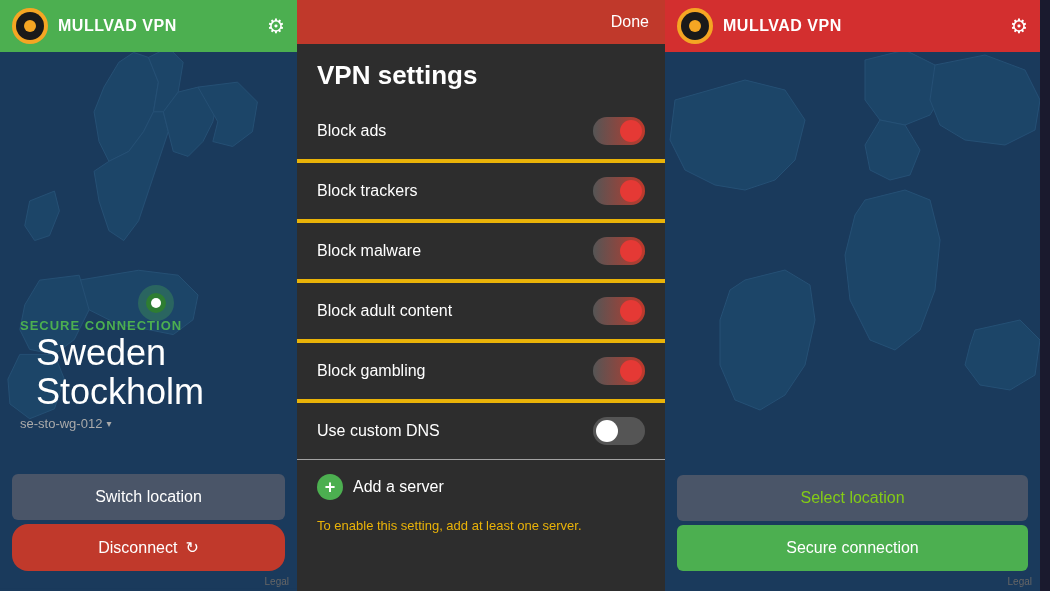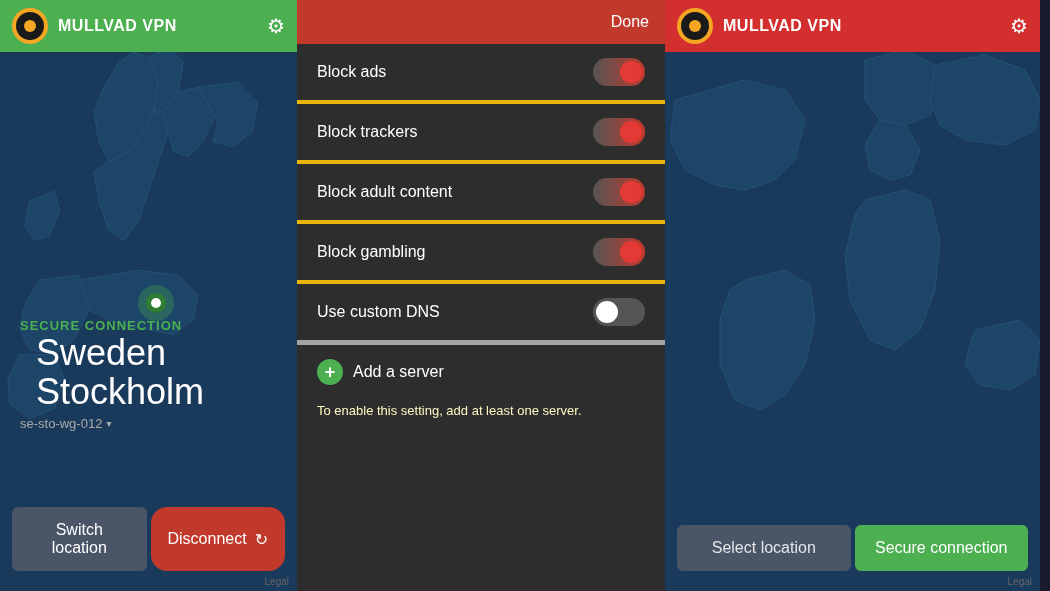--- a/index.html
+++ b/index.html
@@ -137,21 +137,21 @@
       font-size: 10px;
     }
 
     .bottom-buttons {
       position: absolute;
       bottom: 20px;
       left: 12px;
       right: 12px;
       z-index: 10;
       display: flex;
-      flex-direction: row;
+      flex-direction: column;
       gap: 4px;
     }
 
     .btn-switch {
       background: #4a5568;
       color: white;
       border: none;
       border-radius: 6px;
       padding: 14px;
       font-size: 16px;
@@ -169,21 +169,21 @@
       cursor: pointer;
       width: 100%;
       display: flex;
       align-items: center;
       justify-content: center;
       gap: 8px;
     }
 
     .btn-select {
       background: #4a5568;
-      color: #e5e5e5;
+      color: #84cc16;
       border: none;
       border-radius: 6px;
       padding: 14px;
       font-size: 16px;
       cursor: pointer;
       width: 100%;
     }
 
     .btn-secure {
       background: #4caf50;
@@ -325,21 +325,21 @@
     .toggle-thumb-off {
       left: 3px;
     }
 
     .toggle-on .toggle-thumb {
       background: #e53935;
     }
 
     .dns-section {
       padding: 14px 20px;
-      border-bottom: 5px solid #a3a3a3;
+      border-bottom: 1px solid #a3a3a3;
       display: flex;
       align-items: center;
       justify-content: space-between;
     }
 
     .add-server-row {
       display: flex;
       align-items: center;
       padding: 14px 20px;
       gap: 10px;
@@ -358,21 +358,21 @@
       font-weight: bold;
       flex-shrink: 0;
     }
 
     .add-server-label {
       color: white;
       font-size: 16px;
     }
 
     .dns-hint {
-      color: #fef9c3;
+      color: #eab308;
       font-size: 13px;
       padding: 4px 20px 12px;
     }
 
     
     .right-panel {
       width: 375px;
       height: 591px;
       position: relative;
       background: #1a3a5c;
@@ -452,37 +452,44 @@
   </div>
 
   <div class="legal-text">Legal</div>
 </div>
 
 <div class="middle-panel">
   <div class="settings-header">
     <button class="done-btn">Done</button>
   </div>
 
+  <div class="settings-title">VPN settings</div>
 
   <div class="settings-list">
 
     <div class="setting-item">
       <span class="setting-label">Block ads</span>
       <div class="toggle toggle-on">
         <div class="toggle-thumb toggle-thumb-on"></div>
       </div>
     </div>
 
     <div class="setting-item">
       <span class="setting-label">Block trackers</span>
       <div class="toggle toggle-on">
         <div class="toggle-thumb toggle-thumb-on"></div>
       </div>
     </div>
 
+    <div class="setting-item">
+      <span class="setting-label">Block malware</span>
+      <div class="toggle toggle-on">
+        <div class="toggle-thumb toggle-thumb-on"></div>
+      </div>
+    </div>
 
     <div class="setting-item">
       <span class="setting-label">Block adult content</span>
       <div class="toggle toggle-on">
         <div class="toggle-thumb toggle-thumb-on"></div>
       </div>
     </div>
 
     <div class="setting-item">
       <span class="setting-label">Block gambling</span>

